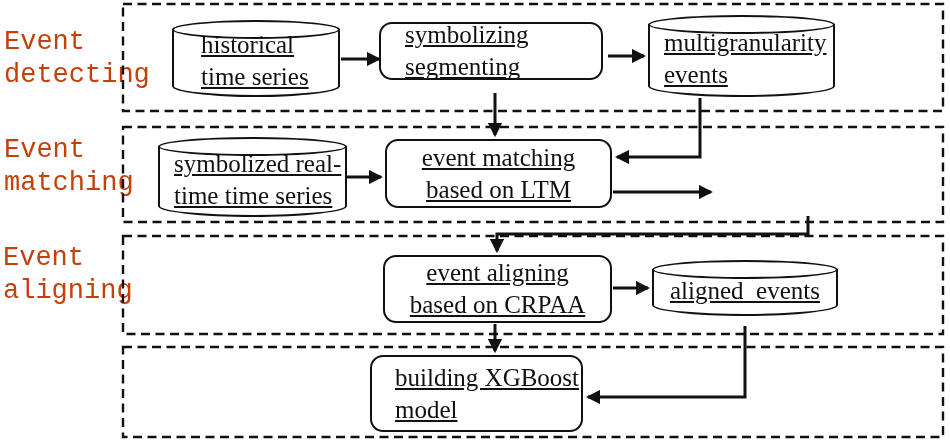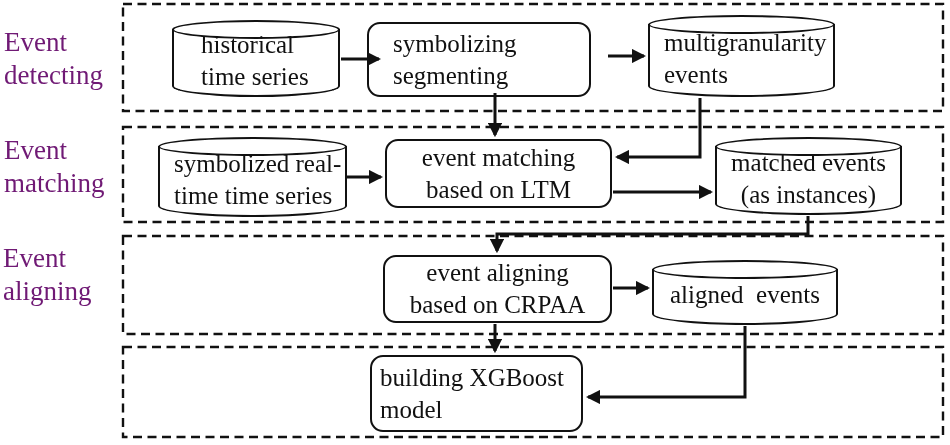--- a/index.html
+++ b/index.html
@@ -9,21 +9,22 @@
     background:#ffffff;
     font-family:"Liberation Serif", serif;
     color:#111;
     overflow:hidden;
   }
   .stage-label{
     position:absolute;
     font-size:27px;
     line-height:33px;
     white-space:pre;
-    color:#701a75;
+    color:#c2410c;
+    font-family:Liberation Mono, monospace;
   }
   .pbox{
     position:absolute;
     box-sizing:border-box;
     border:2.5px solid #111;
     border-radius:13px;
     background:#fff;
     display:flex;
     flex-direction:column;
     justify-content:center;
@@ -48,20 +49,21 @@
   }
   .ntext{
     position:absolute;left:0;right:0;top:0;bottom:0;
     z-index:3;
     display:flex;
     flex-direction:column;
     justify-content:center;
     font-size:25px;
     line-height:32px;
     white-space:pre;
+    text-decoration:underline;
   }
   .cyl .ntext{padding-top:5px;}
   .t-center{text-align:center;}
   #wires{
     position:absolute;left:0;top:0;z-index:6;
     pointer-events:none;
   }
 </style>
 </head>
 <body>
@@ -75,21 +77,21 @@
   <div class="stage-label" style="left:3px;top:242px;">Event
 aligning</div>
 
   <div class="cyl" style="left:172px;top:20px;width:168px;height:77px;">
     <div class="cyl-body"></div>
     <div class="cyl-top"></div>
     <div class="ntext" style="padding-left:29px;">historical
 time series</div>
   </div>
 
-  <div class="pbox" style="left:367px;top:22px;width:224px;height:75px;">
+  <div class="pbox" style="left:379px;top:22px;width:224px;height:58px;">
     <div class="ntext" style="position:static;padding-left:24px;">symbolizing
 segmenting</div>
   </div>
 
   <div class="cyl" style="left:158px;top:137px;width:189px;height:80px;">
     <div class="cyl-body"></div>
     <div class="cyl-top"></div>
     <div class="ntext" style="padding-left:16px;">symbolized real-
 time time series</div>
   </div>
@@ -99,40 +101,34 @@
     <div class="cyl-top"></div>
     <div class="ntext" style="padding-left:16px;">multigranularity
 events</div>
   </div>
 
   <div class="pbox" style="left:385px;top:139px;width:227px;height:69px;">
     <div class="ntext t-center" style="position:static;">event matching
 based on LTM</div>
   </div>
 
-  <div class="cyl" style="left:715px;top:137px;width:187px;height:78px;">
-    <div class="cyl-body"></div>
-    <div class="cyl-top"></div>
-    <div class="ntext t-center">matched events
-(as instances)</div>
-  </div>
 
   <div class="pbox" style="left:383px;top:255px;width:229px;height:68px;">
     <div class="ntext t-center" style="position:static;">event aligning
 based on CRPAA</div>
   </div>
 
-  <div class="cyl" style="left:652px;top:260px;width:186px;height:65px;">
+  <div class="cyl" style="left:652px;top:260px;width:186px;height:56px;">
     <div class="cyl-body"></div>
     <div class="cyl-top"></div>
     <div class="ntext t-center">aligned  events</div>
   </div>
 
   <div class="pbox" style="left:370px;top:355px;width:213px;height:77px;">
-    <div class="ntext" style="position:static;padding-left:8px;">building XGBoost
+    <div class="ntext" style="position:static;padding-left:23px;">building XGBoost
 model</div>
   </div>
 
   <svg id="wires" width="950" height="445" viewBox="0 0 950 445">
     <defs>
       <marker id="arr" viewBox="0 0 10 10" refX="8.5" refY="5" markerWidth="4.8" markerHeight="4.8" orient="auto-start-reverse">
         <path d="M0,0 L10,5 L0,10 Z" fill="#111"></path>
       </marker>
     </defs>
 

